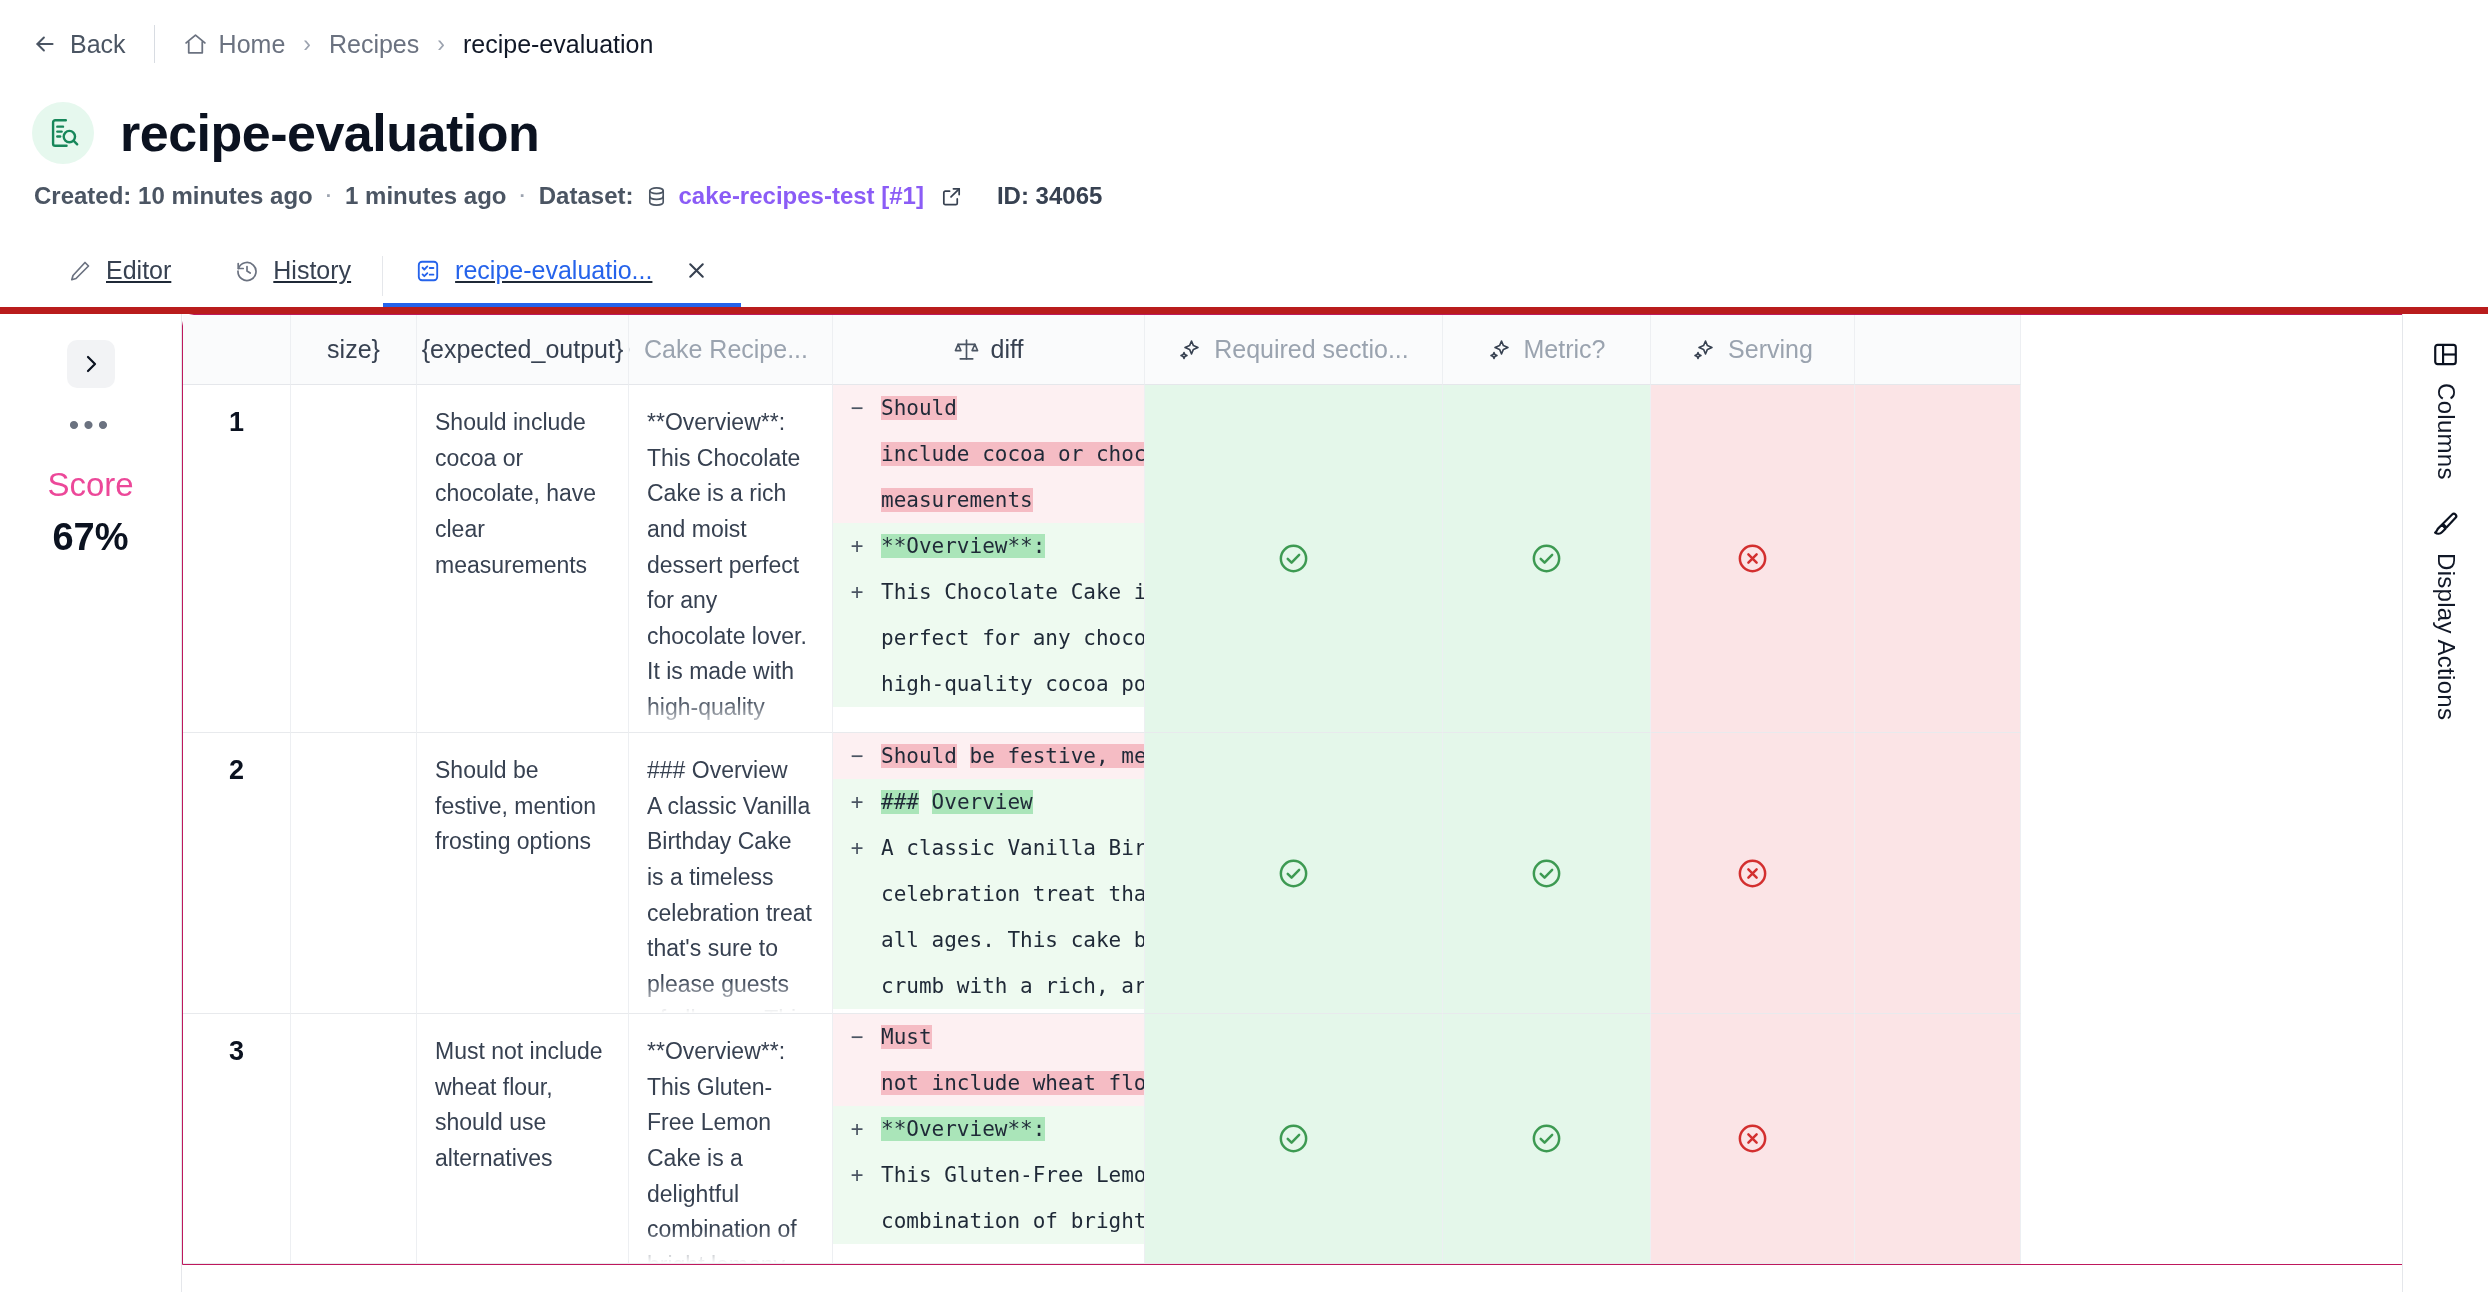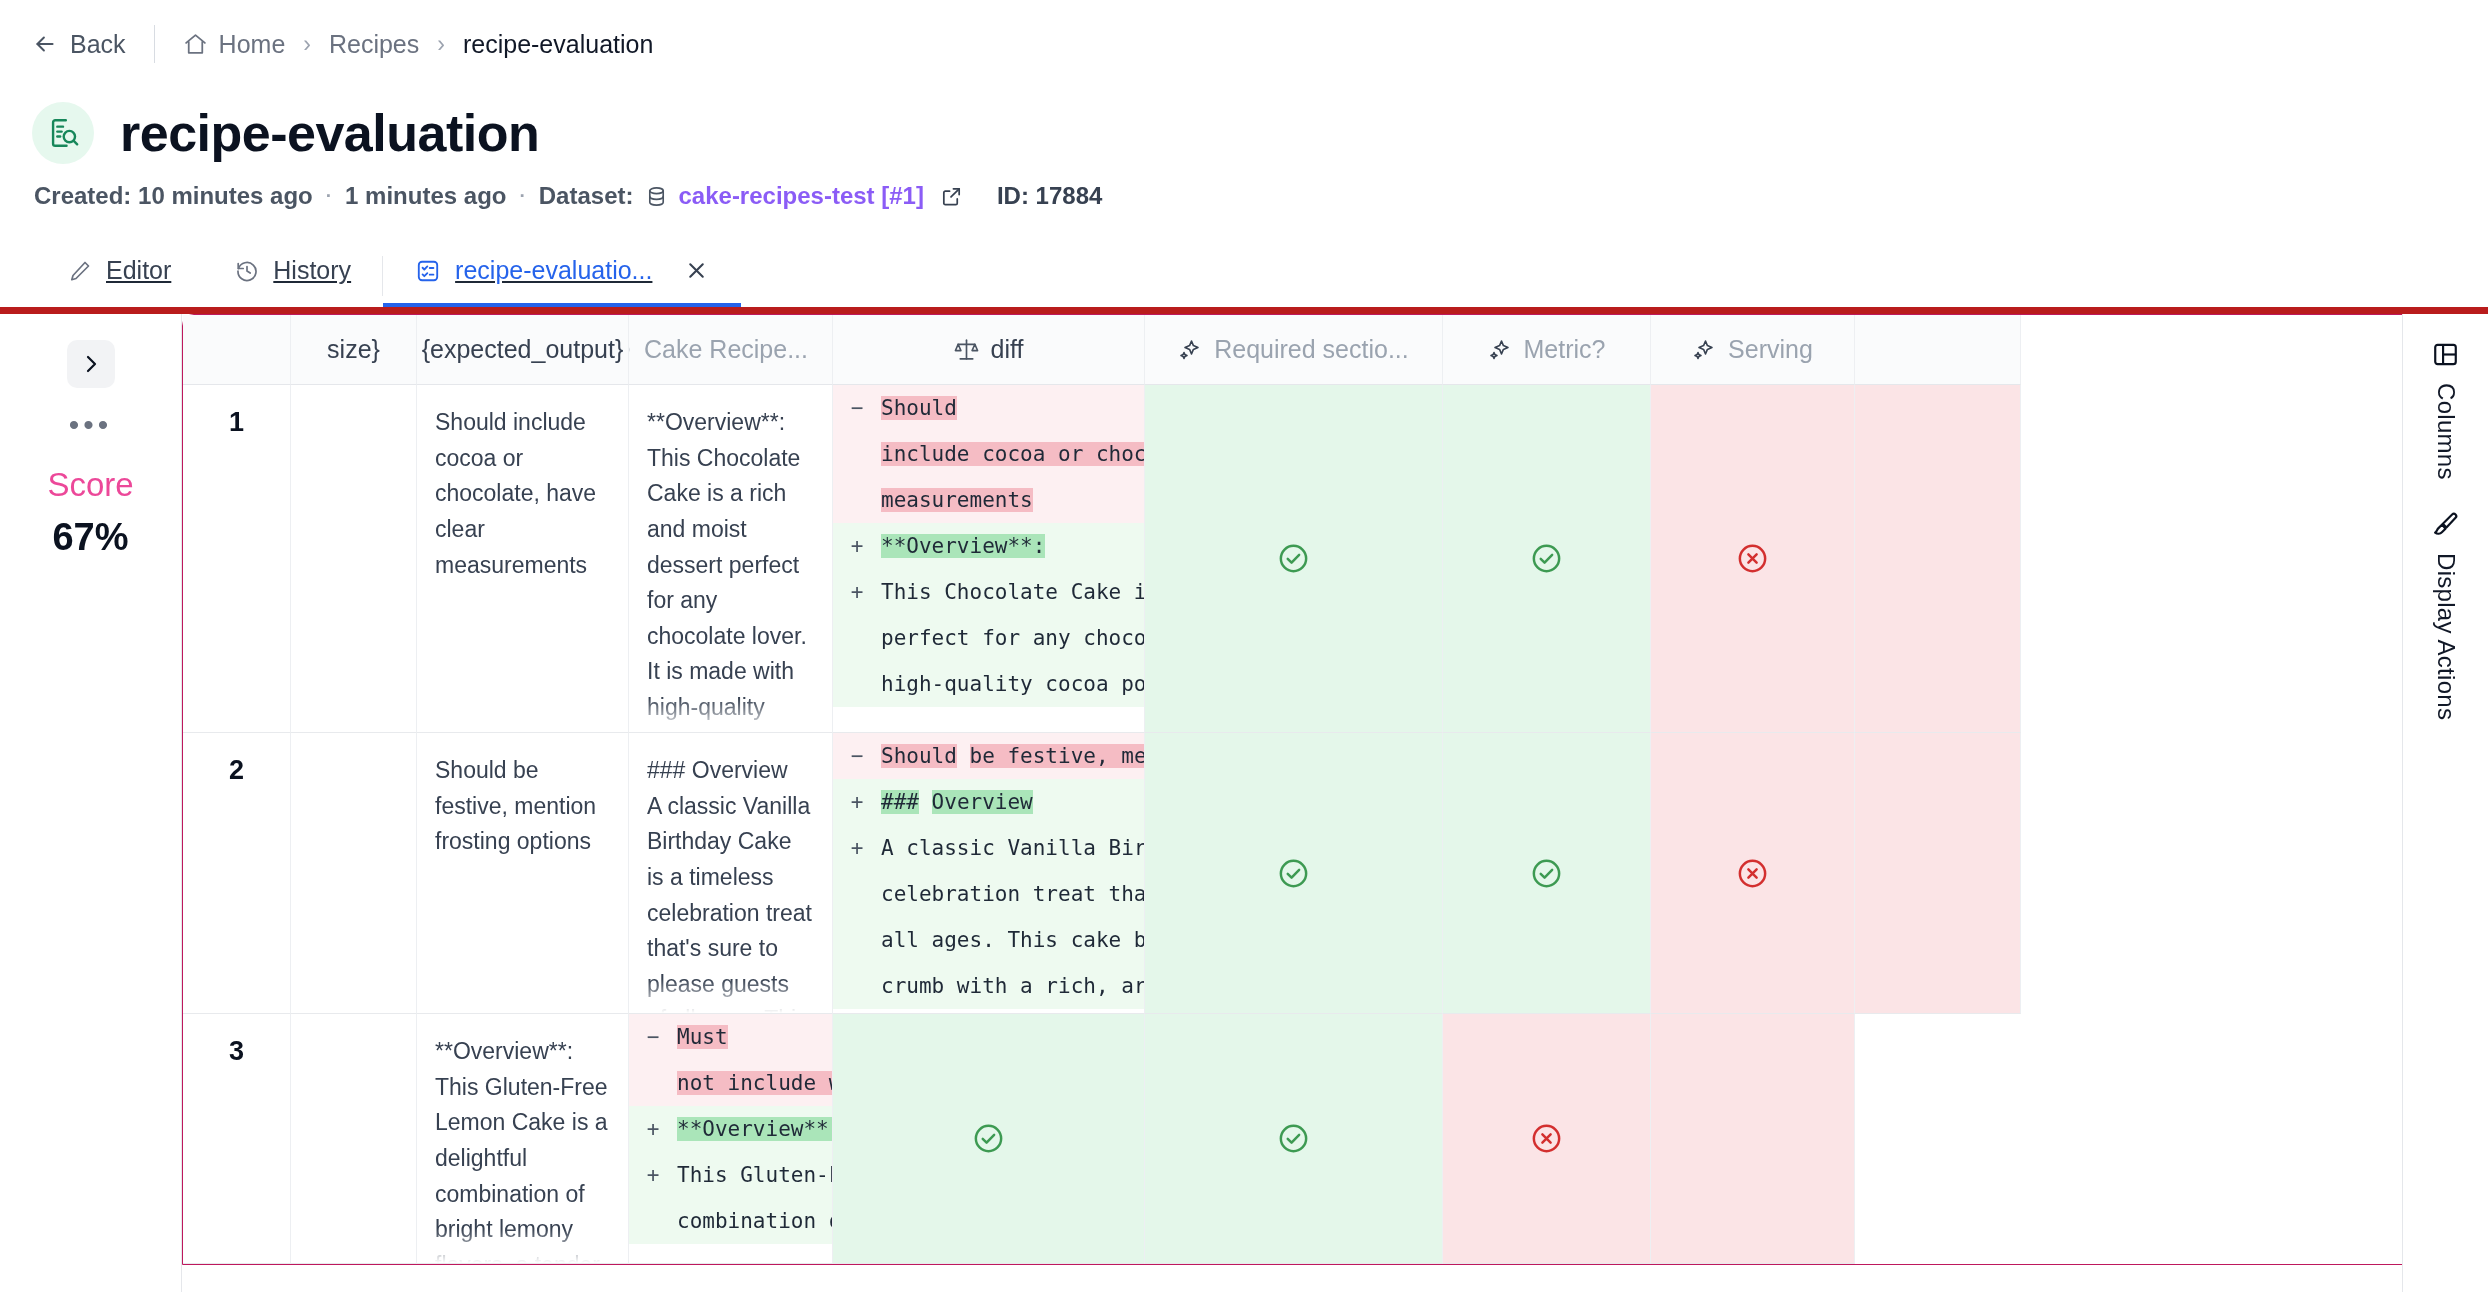--- a/index.html
+++ b/index.html
@@ -254,21 +254,21 @@
       </svg>
   </span>
   <span class="meta-link">cake-recipes-test [#1]</span>
   <span class="meta-ext">
     <svg width="23" height="23" viewBox="0 0 24 24" fill="none" stroke="#374151" stroke-width="1.8" stroke-linecap="round" stroke-linejoin="round">
         <path d="M14 4h6v6"></path>
         <path d="M20 4l-8.5 8.5"></path>
         <path d="M18 14.5V19a1.5 1.5 0 0 1-1.5 1.5h-11A1.5 1.5 0 0 1 4 19V8a1.5 1.5 0 0 1 1.5-1.5H10"></path>
       </svg>
   </span>
-  <span class="meta-id">ID: 17884</span>
+  <span class="meta-id">ID: 34065</span>
 </div>
 
 <div class="tabs">
   <div class="tab">
     <span class="ico">
       <svg width="24" height="24" viewBox="0 0 24 24" fill="none" stroke="#6b7280" stroke-width="1.7" stroke-linecap="round" stroke-linejoin="round">
           <path d="M17 3.5l3.5 3.5L8 19.5 3.8 20.7 5 16.5z"></path>
         </svg>
     </span>
     <span>Editor</span>
@@ -473,20 +473,21 @@
                 <path d="M9 9l6 6M15 9l-6 6"></path>
               </svg>
           </span>
         </div>
         <div class="td fail" style="height:281px"></div>
 
         <div class="td idx" style="height:250px">
           <span>3</span>
         </div>
         <div class="td text" style="height:250px"></div>
+        <div class="td text" style="height:250px">Must not include wheat flour, should use alternatives</div>
         <div class="td text" style="height:250px">
           <span style="white-space:pre-wrap">**Overview**:
 This Gluten-Free Lemon Cake is a delightful combination of bright lemony flavors, a tender crumb, and a light, moist texture. Perfect for lemon lovers and those following a gluten-free diet, this cake is</span>
           <div class="cell-fade"></div>
         </div>
         <div class="td diff" style="height:250px">
             <div class="diffline del"><span class="dmark">−</span><span class="dbody"><span class="hl-del">Must</span><span> </span></span></div>
             <div class="diffline del"><span class="dmark"></span><span class="dbody"><span class="hl-del">not include wheat flour, should us</span></span></div>
             <div class="diffline add"><span class="dmark">+</span><span class="dbody"><span class="hl-add">**Overview**:</span></span></div>
             <div class="diffline add"><span class="dmark">+</span><span class="dbody"><span>This Gluten-Free Lemon Cake is a d</span></span></div>

